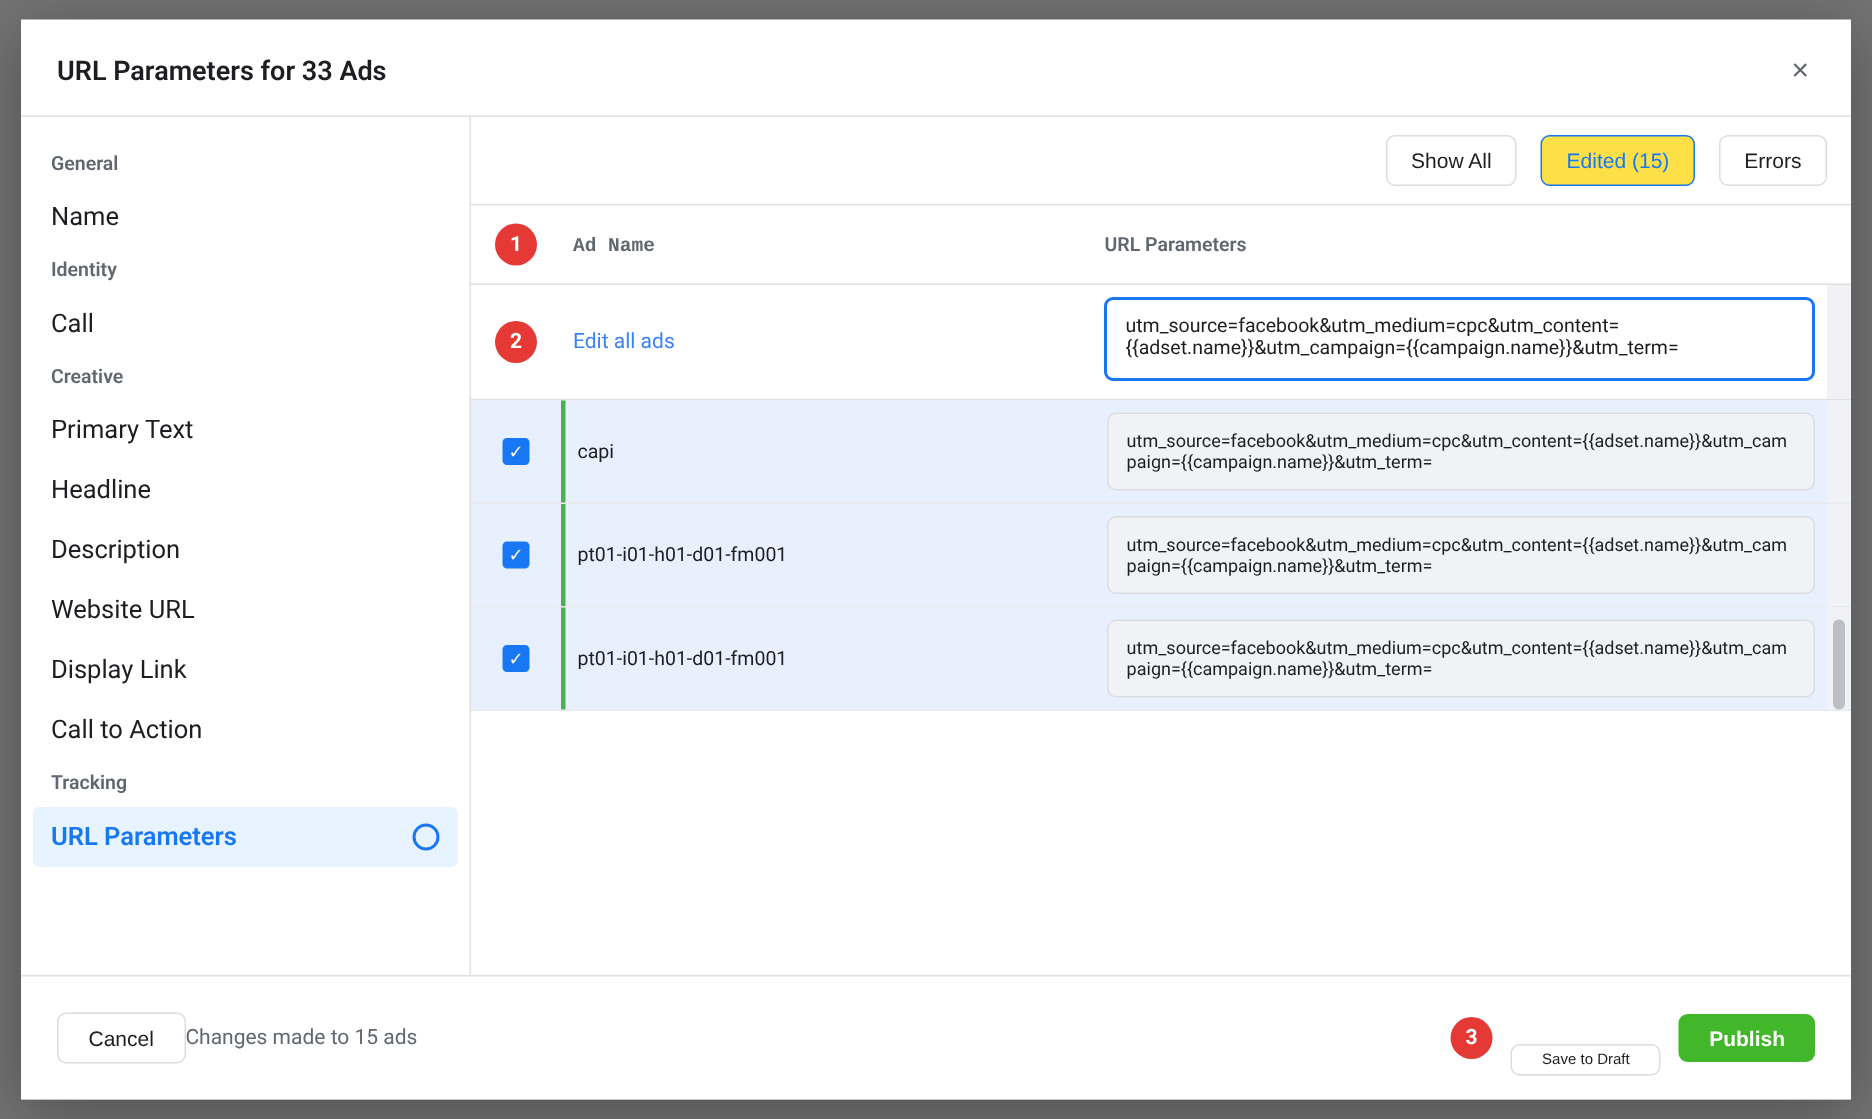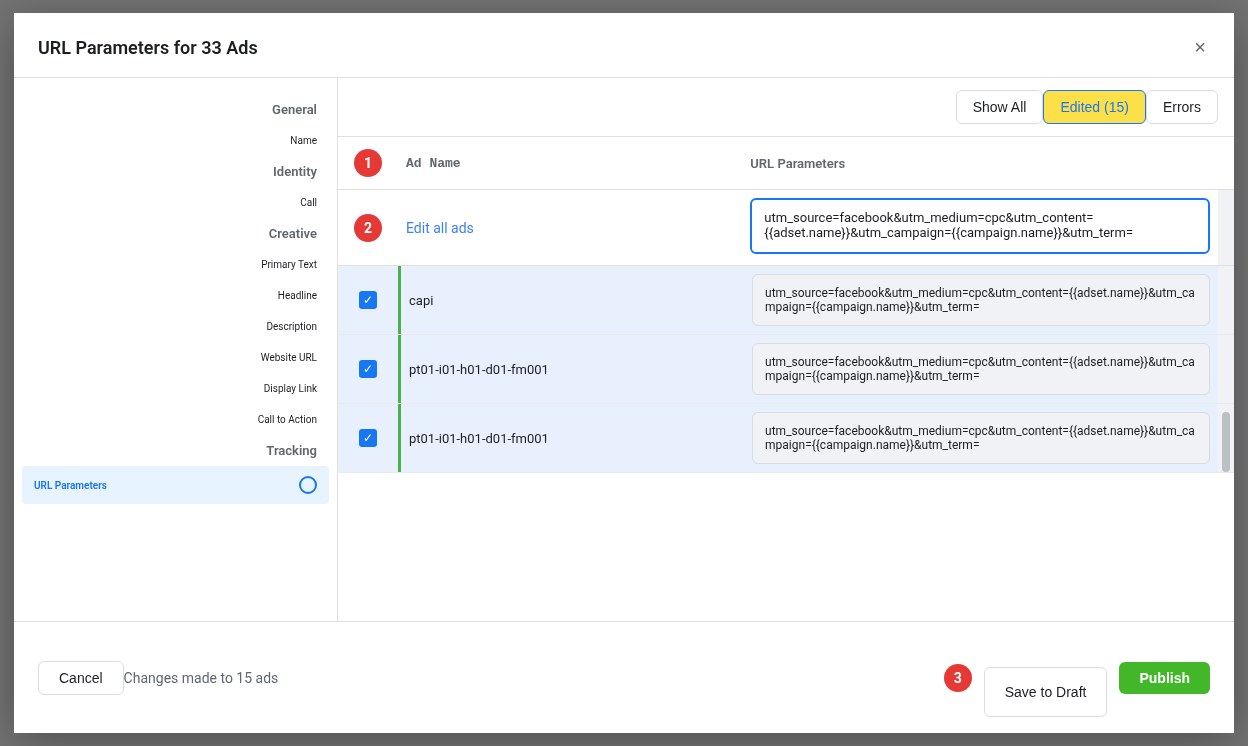--- a/index.html
+++ b/index.html
@@ -54,39 +54,38 @@
       line-height: 1;
     }
     
     .modal-body {
       display: flex;
       flex: 1;
       overflow: hidden;
     }
     
     .sidebar {
-      width: 324px;
+      width: 300px;
       border-right: 1px solid #e0e0e0;
       padding: 16px 0;
       overflow-y: auto;
       flex-shrink: 0;
-      text-align: right;
     }
     .sidebar-section-header {
       padding: 8px 20px;
       font-size: 13px;
       font-weight: 600;
       color: #606770;
       text-transform: none;
     }
     .sidebar-item {
       padding: 10px 20px;
       color: #1c1e21;
       cursor: pointer;
-      font-size: 10px;
+      font-size: 17px;
     }
     .sidebar-item.active {
       background: #e7f3ff;
       color: #1877f2;
       font-weight: 600;
       border-radius: 4px;
       margin: 0 8px;
       padding: 10px 12px;
       display: flex;
       align-items: center;
@@ -104,21 +103,21 @@
       flex: 1;
       display: flex;
       flex-direction: column;
       overflow: hidden;
     }
     .main-toolbar {
       display: flex;
       align-items: center;
       justify-content: flex-end;
       padding: 12px 16px;
-      gap: 0;
+      gap: 16px;
       border-bottom: 1px solid #e0e0e0;
     }
     .filter-btn {
       padding: 8px 16px;
       border: 1px solid #dadde1;
       background: #fff;
       border-radius: 6px;
       cursor: pointer;
       font-size: 14px;
       color: #1c1e21;
@@ -308,26 +307,26 @@
     .changes-text {
       font-size: 14px;
       color: #606770;
     }
     .footer-right {
       display: flex;
       align-items: center;
       gap: 12px;
     }
     .save-draft-btn {
-      padding: 16px 20px;
+      padding: 4px 20px;
       border: 1px solid #dadde1;
       background: #fff;
       border-radius: 6px;
       cursor: pointer;
-      font-size: 14px;
+      font-size: 10px;
       color: #1c1e21;
       font-weight: 500;
       margin-top: 29px;
     }
     .publish-btn {
       padding: 8px 20px;
       border: none;
       background: #42b72a;
       border-radius: 6px;
       cursor: pointer;

